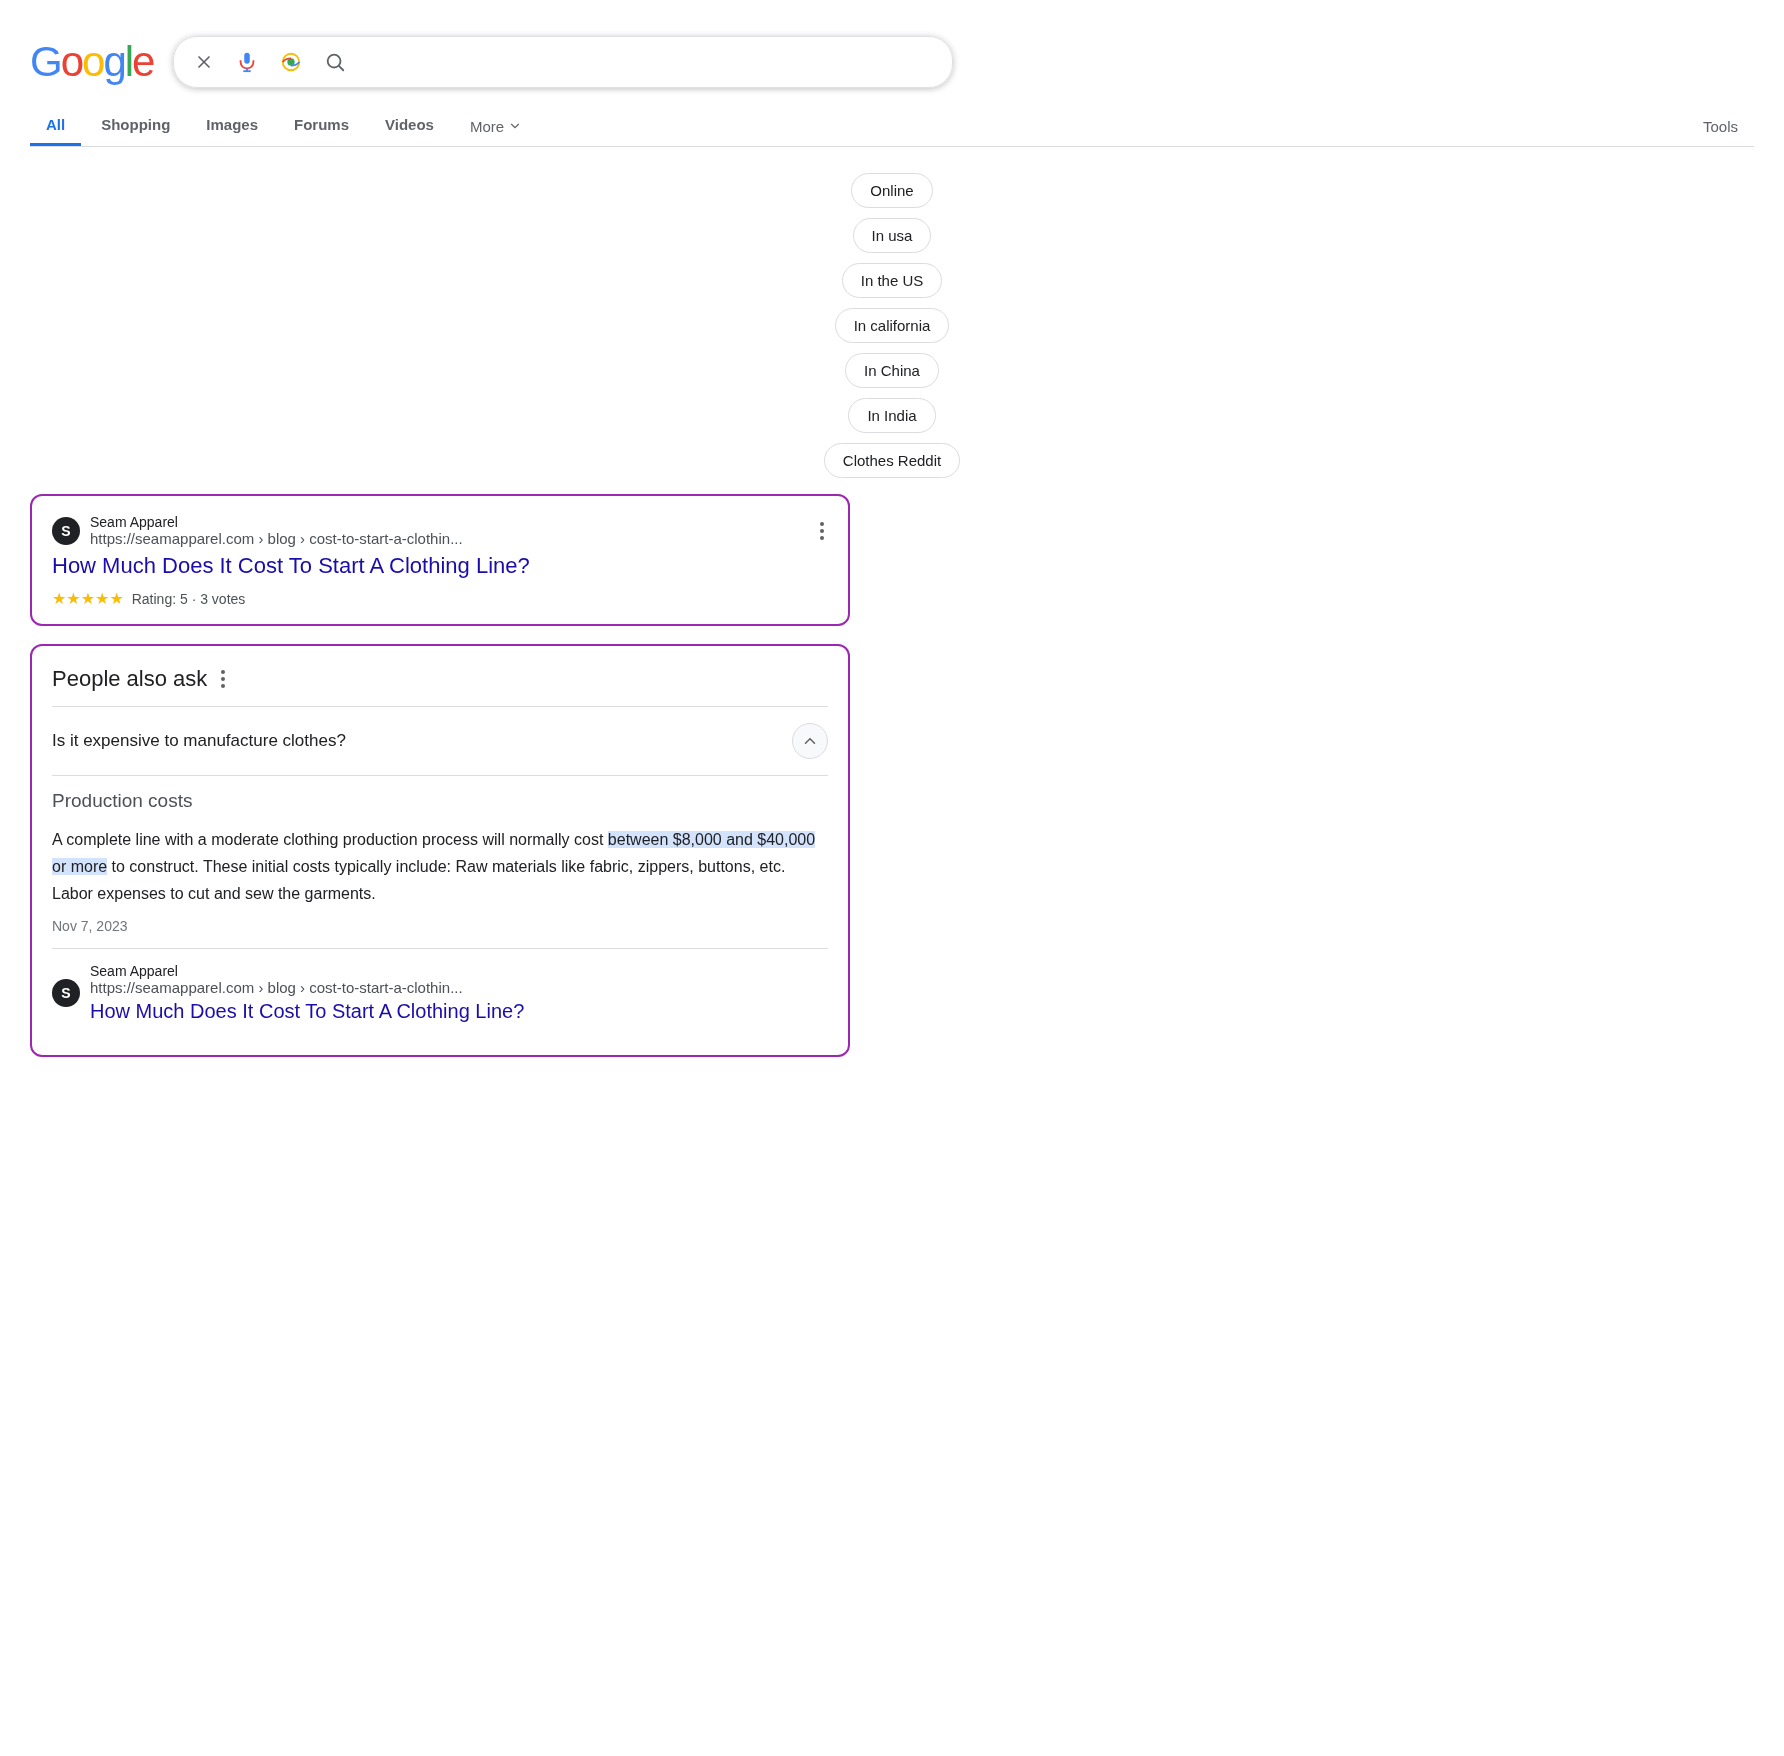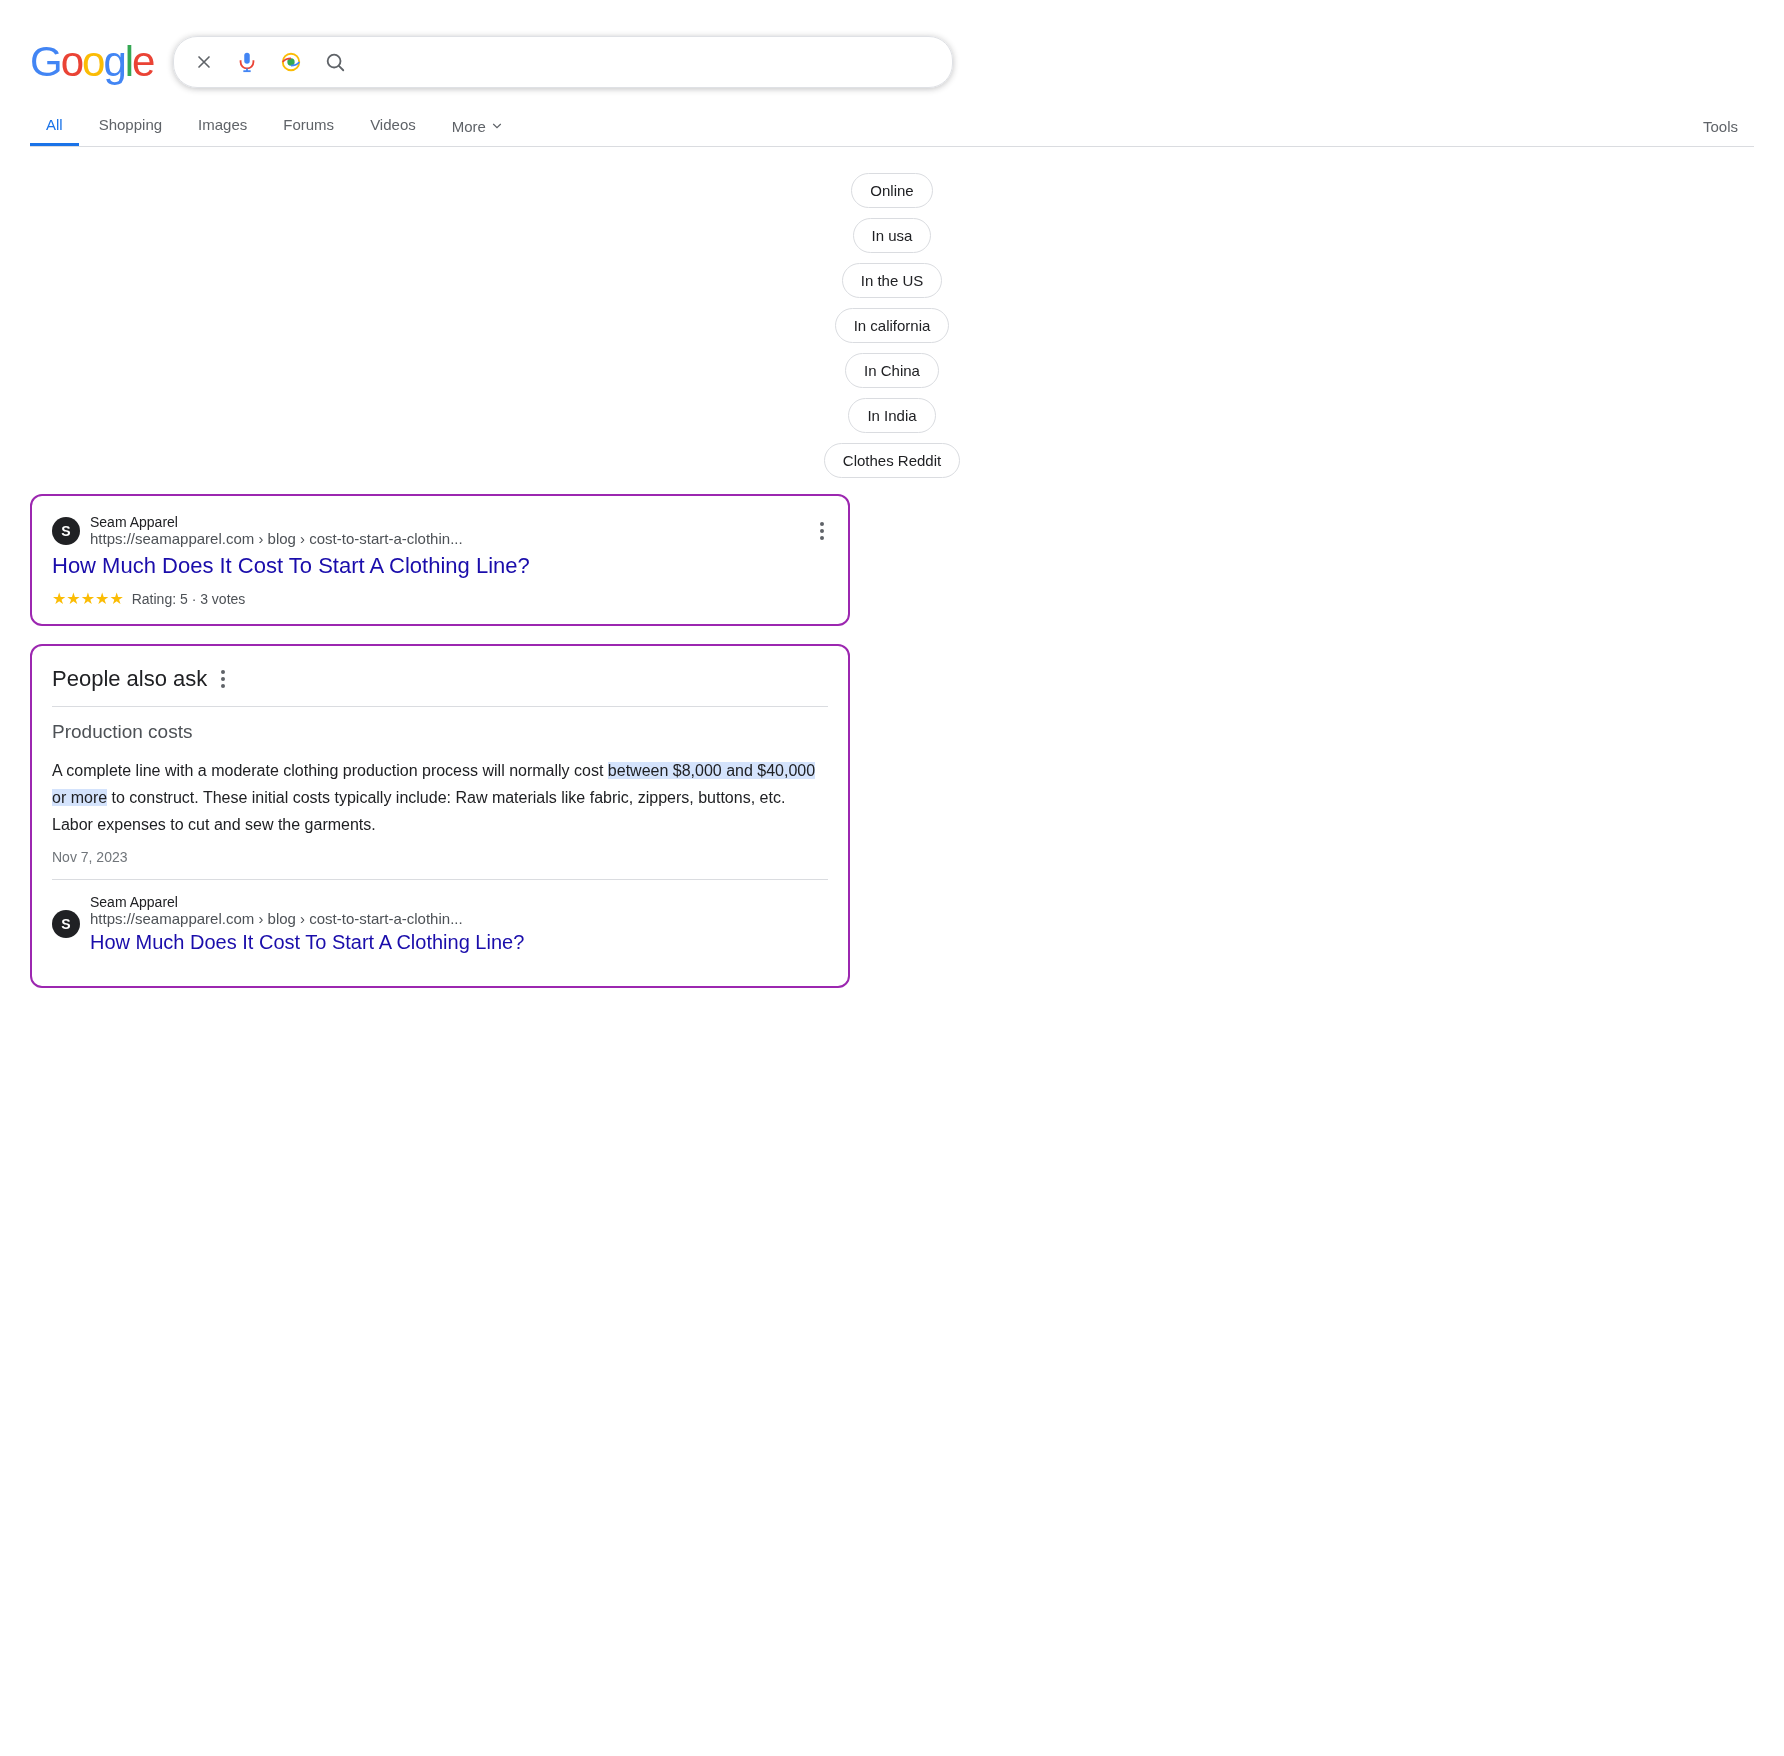--- a/index.html
+++ b/index.html
@@ -74,20 +74,21 @@
       margin-bottom: 16px;
     }
     .nav-tab {
       padding: 10px 16px;
       font-size: 15px;
       color: #5f6368;
       cursor: pointer;
       border-bottom: 3px solid transparent;
       text-decoration: none;
       white-space: nowrap;
+      font-weight: bold;
     }
     .nav-tab.active {
       color: #1a73e8;
       border-bottom: 3px solid #1a73e8;
     }
     .nav-tab-more {
       display: flex;
       align-items: center;
       gap: 4px;
       padding: 10px 16px;
@@ -406,20 +407,28 @@
   <div class="paa-card">
     <div class="paa-header">
       <span>People also ask</span>
       <div class="three-dots">
         <span></span>
         <span></span>
         <span></span>
       </div>
     </div>
     <hr class="paa-divider">
+    <div class="paa-question-row">
+      <span class="paa-question">Is it expensive to manufacture clothes?</span>
+      <div class="paa-expand-btn">
+        <svg width="18" height="18" viewBox="0 0 24 24" fill="none">
+          <path d="M6 15l6-6 6 6" stroke="#5f6368" stroke-width="2" stroke-linecap="round"></path>
+        </svg>
+      </div>
+    </div>
 
     <div class="paa-expanded">
       <div class="paa-sub-heading">Production costs</div>
       <div class="paa-content">
         <span>A complete line with a moderate clothing production process will normally cost </span><span class="highlight-blue">between $8,000 and $40,000 or more</span><span> to construct. These initial costs typically include: Raw materials like fabric, zippers, buttons, etc. Labor expenses to cut and sew the garments.</span>
       </div>
       <div class="paa-date">Nov 7, 2023</div>
       <hr class="paa-divider">
       <div class="paa-source-row">
         <div class="source-icon">S</div>

